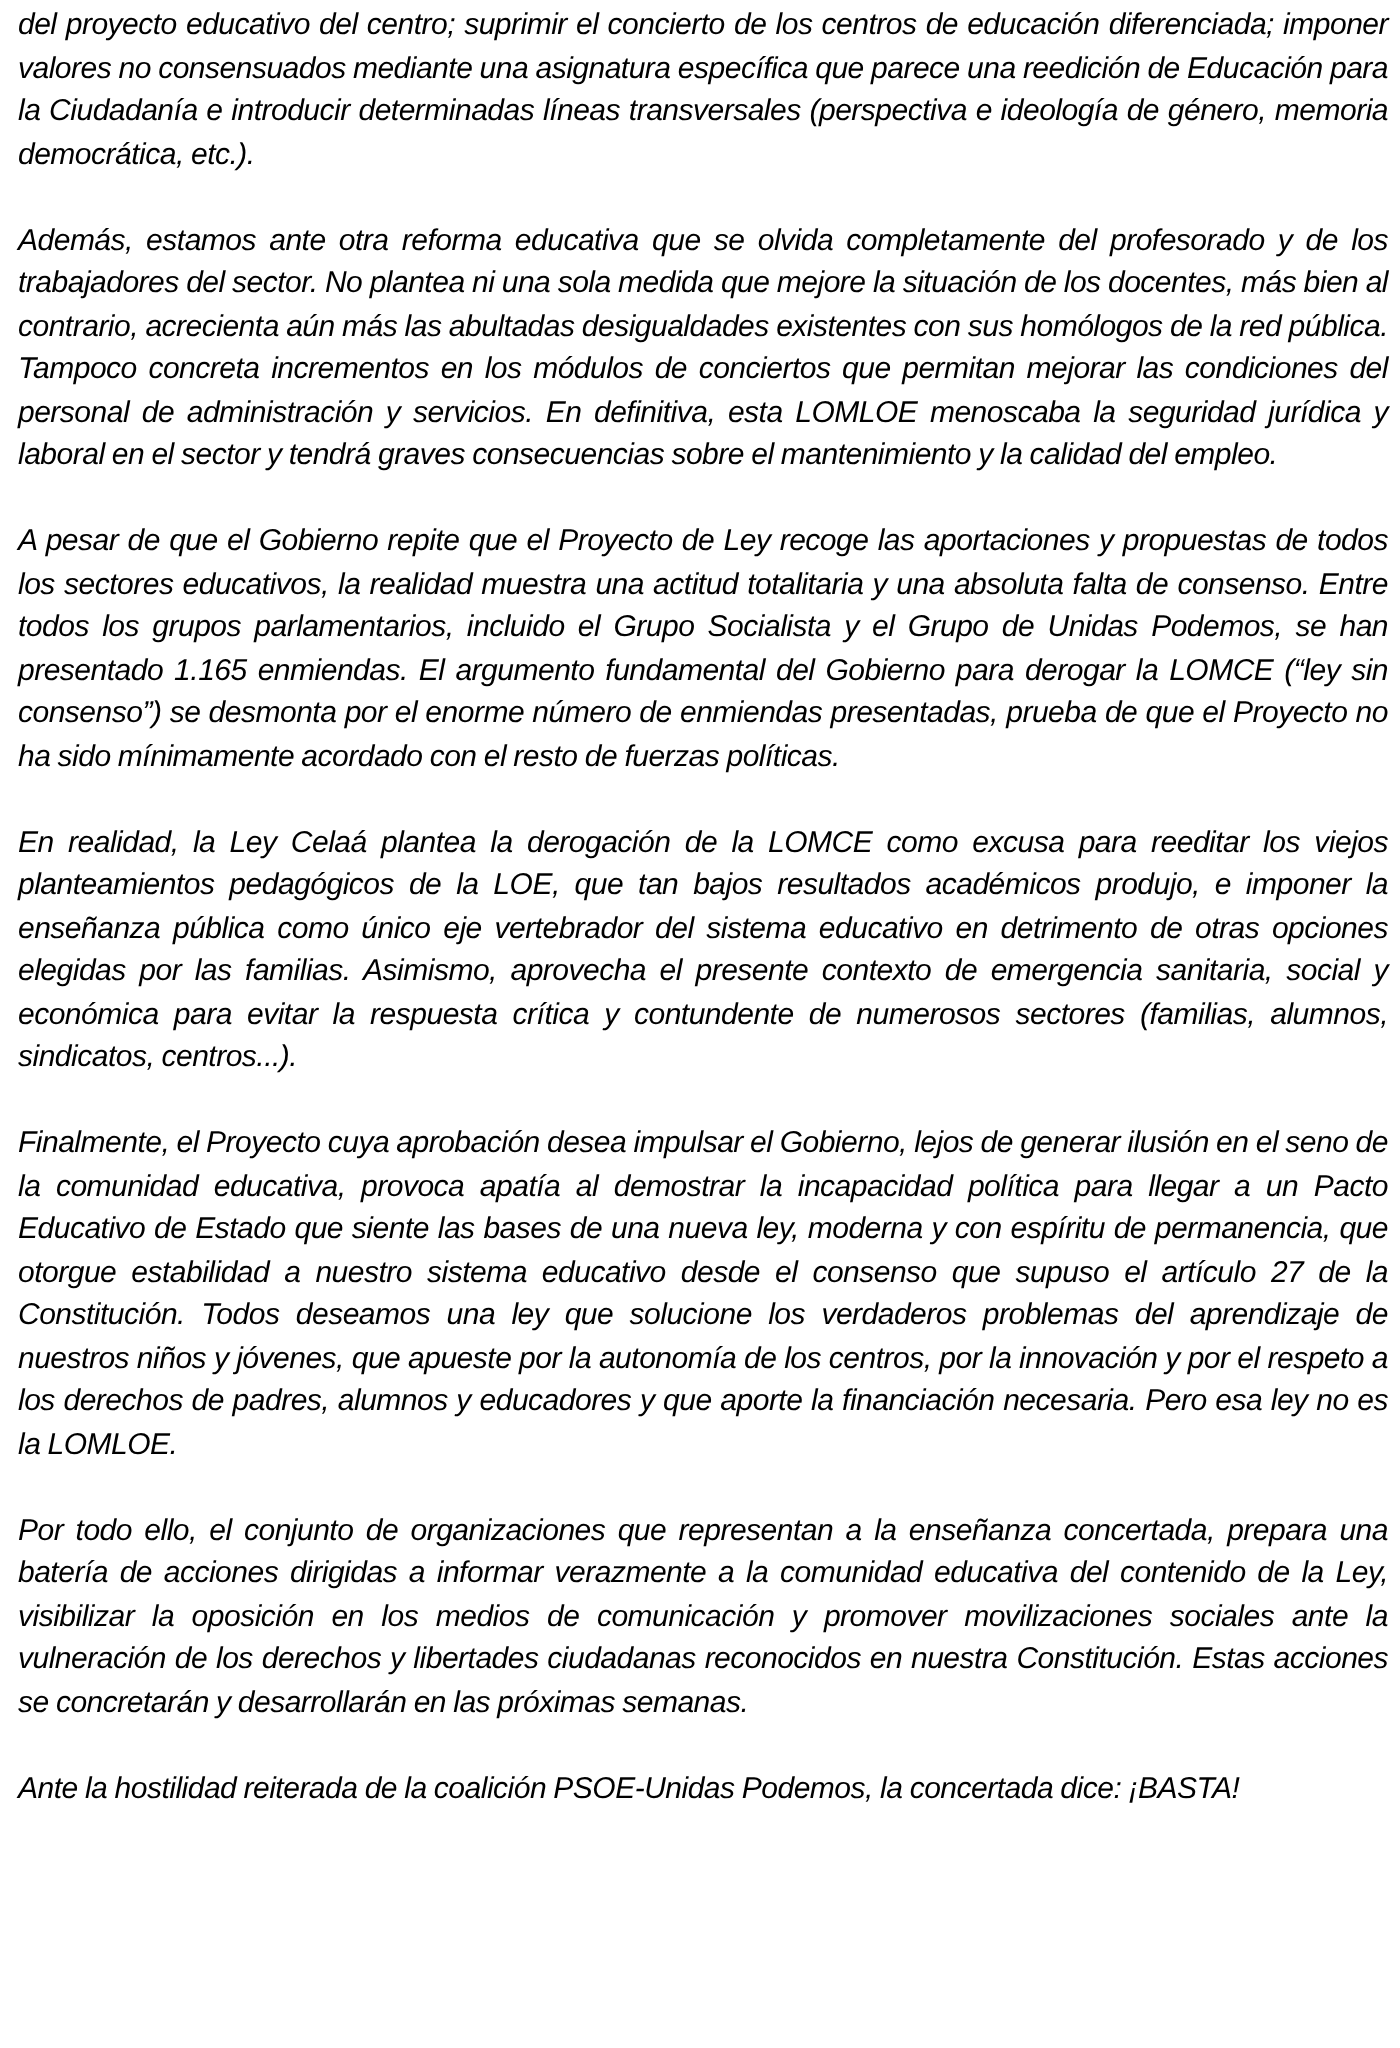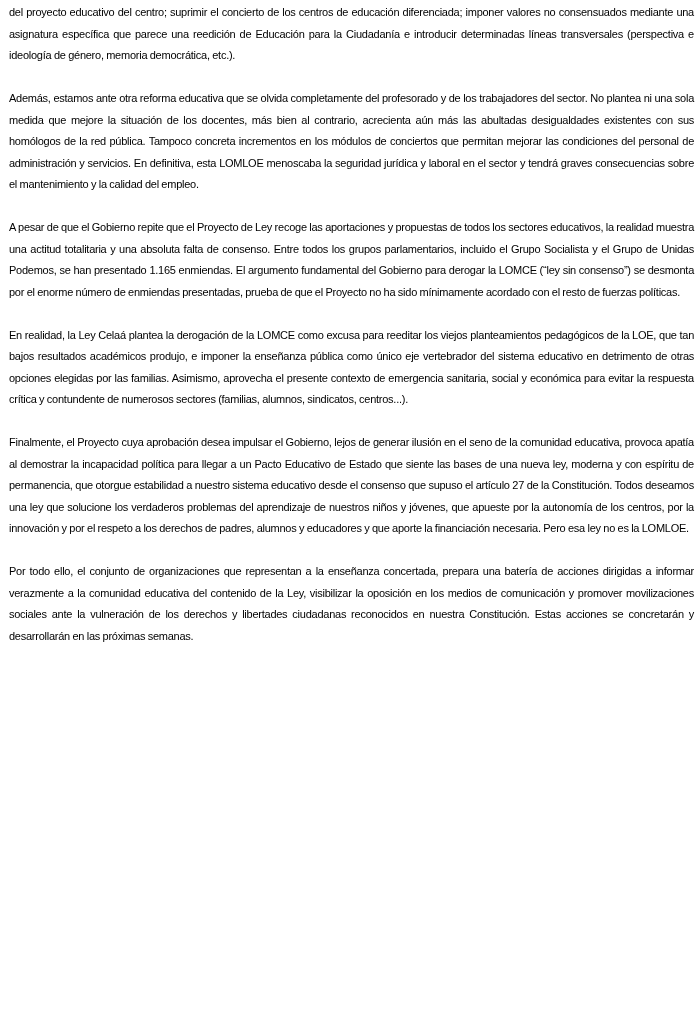--- a/index.html
+++ b/index.html
@@ -9,31 +9,33 @@
     color: #000;
   }
   .page {
     position: relative;
     padding: 2px 6px 0 9px;
     box-sizing: border-box;
     width: 700px;
   }
   .para {
     margin: 0 0 21.5px 0;
-    font-size: 11px;
+    font-size: 15px;
     line-height: 21.5px;
     text-align: justify;
     letter-spacing: -0.25px;
     word-spacing: -0.3px;
+    font-style: italic;
   }
   .para.last { text-align: left; }
 </style>
 </head>
 <body>
 
 <div class="page">
   <p class="para">del proyecto educativo del centro; suprimir el concierto de los centros de educación diferenciada; imponer valores no consensuados mediante una asignatura específica que parece una reedición de Educación para la Ciudadanía e introducir determinadas líneas transversales (perspectiva e ideología de género, memoria democrática, etc.).</p>
   <p class="para">Además, estamos ante otra reforma educativa que se olvida completamente del profesorado y de los trabajadores del sector. No plantea ni una sola medida que mejore la situación de los docentes, más bien al contrario, acrecienta aún más las abultadas desigualdades existentes con sus homólogos de la red pública. Tampoco concreta incrementos en los módulos de conciertos que permitan mejorar las condiciones del personal de administración y servicios. En definitiva, esta LOMLOE menoscaba la seguridad jurídica y laboral en el sector y tendrá graves consecuencias sobre el mantenimiento y la calidad del empleo.</p>
   <p class="para">A pesar de que el Gobierno repite que el Proyecto de Ley recoge las aportaciones y propuestas de todos los sectores educativos, la realidad muestra una actitud totalitaria y una absoluta falta de consenso. Entre todos los grupos parlamentarios, incluido el Grupo Socialista y el Grupo de Unidas Podemos, se han presentado 1.165 enmiendas. El argumento fundamental del Gobierno para derogar la LOMCE (“ley sin consenso”) se desmonta por el enorme número de enmiendas presentadas, prueba de que el Proyecto no ha sido mínimamente acordado con el resto de fuerzas políticas.</p>
   <p class="para">En realidad, la Ley Celaá plantea la derogación de la LOMCE como excusa para reeditar los viejos planteamientos pedagógicos de la LOE, que tan bajos resultados académicos produjo, e imponer la enseñanza pública como único eje vertebrador del sistema educativo en detrimento de otras opciones elegidas por las familias. Asimismo, aprovecha el presente contexto de emergencia sanitaria, social y económica para evitar la respuesta crítica y contundente de numerosos sectores (familias, alumnos, sindicatos, centros...).</p>
   <p class="para">Finalmente, el Proyecto cuya aprobación desea impulsar el Gobierno, lejos de generar ilusión en el seno de la comunidad educativa, provoca apatía al demostrar la incapacidad política para llegar a un Pacto Educativo de Estado que siente las bases de una nueva ley, moderna y con espíritu de permanencia, que otorgue estabilidad a nuestro sistema educativo desde el consenso que supuso el artículo 27 de la Constitución. Todos deseamos una ley que solucione los verdaderos problemas del aprendizaje de nuestros niños y jóvenes, que apueste por la autonomía de los centros, por la innovación y por el respeto a los derechos de padres, alumnos y educadores y que aporte la financiación necesaria. Pero esa ley no es la LOMLOE.</p>
   <p class="para">Por todo ello, el conjunto de organizaciones que representan a la enseñanza concertada, prepara una batería de acciones dirigidas a informar verazmente a la comunidad educativa del contenido de la Ley, visibilizar la oposición en los medios de comunicación y promover movilizaciones sociales ante la vulneración de los derechos y libertades ciudadanas reconocidos en nuestra Constitución. Estas acciones se concretarán y desarrollarán en las próximas semanas.</p>
+  <p class="para last">Ante la hostilidad reiterada de la coalición PSOE-Unidas Podemos, la concertada dice: ¡BASTA!</p>
 </div>
 
 </body></html>

